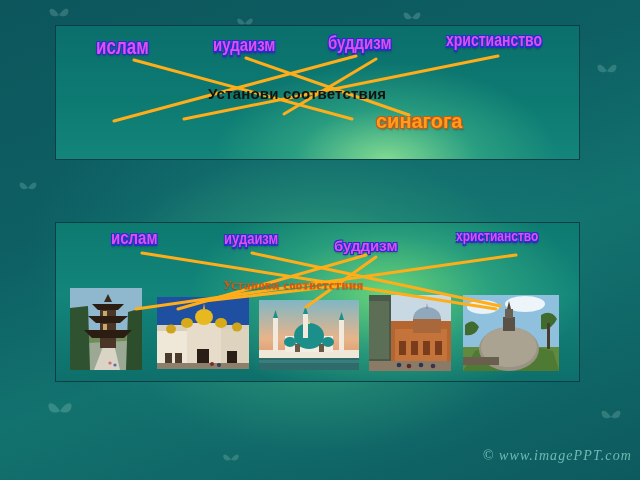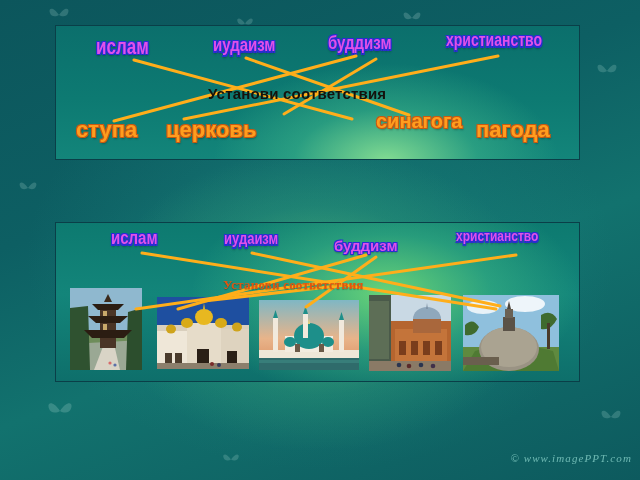--- a/index.html
+++ b/index.html
@@ -76,21 +76,21 @@
   svg.links{position:absolute;left:0;top:0;overflow:visible;pointer-events:none;}
   svg.links line{stroke:#ffae1a;stroke-width:3;stroke-linecap:round;}
 
   
   .photo{position:absolute;overflow:hidden;background:#2a4c66;}
   .photo svg{display:block;width:100%;height:100%;}
 
   .watermark{
     position:absolute;right:8px;bottom:16px;
     font-family:"Liberation Serif", serif;
-    font-style:italic;font-size:11px;color:#7fc9c1;
+    font-style:italic;font-size:14px;color:#7fc9c1;
     letter-spacing:1.1px;white-space:nowrap;opacity:.85;
   }
 </style>
 </head>
 <body>
 
 <div id="stage">
 
   <div class="bfly" style="left:48px;top:6px;">
     <svg width="22" height="18" viewBox="0 0 22 18">
@@ -138,24 +138,21 @@
       </svg>
   </div>
 
   <div class="panel" id="panel1">
 
     <span class="relig wide" style="left:40px;top:14px;font-size:17px;">ислам</span>
     <span class="relig wide" style="left:157px;top:12px;font-size:15px;">иудаизм</span>
     <span class="relig wide" style="left:272px;top:10px;font-size:15px;">буддизм</span>
     <span class="relig wide" style="left:390px;top:8px;font-size:14px;">христианство</span>
 
-    <span class="place" style="left:20px;top:91px;font-size:22px;">ступа</span>
-    <span class="place" style="left:110px;top:91px;font-size:22px;">церковь</span>
     <span class="place" style="left:320px;top:84px;font-size:20px;">синагога</span>
-    <span class="place" style="left:420px;top:91px;font-size:22px;">пагода</span>
 
     <svg class="links" width="525" height="135" viewBox="0 0 525 135">
       <line x1="78" y1="34" x2="296" y2="93"></line>
       <line x1="190" y1="32" x2="353" y2="89"></line>
       <line x1="300" y1="30" x2="58" y2="95"></line>
       <line x1="442" y1="30" x2="128" y2="93"></line>
       <line x1="228" y1="88" x2="320" y2="33"></line>
     </svg>
 
     <span class="instr1" style="left:152px;top:59px;">Установи соответствия</span>

